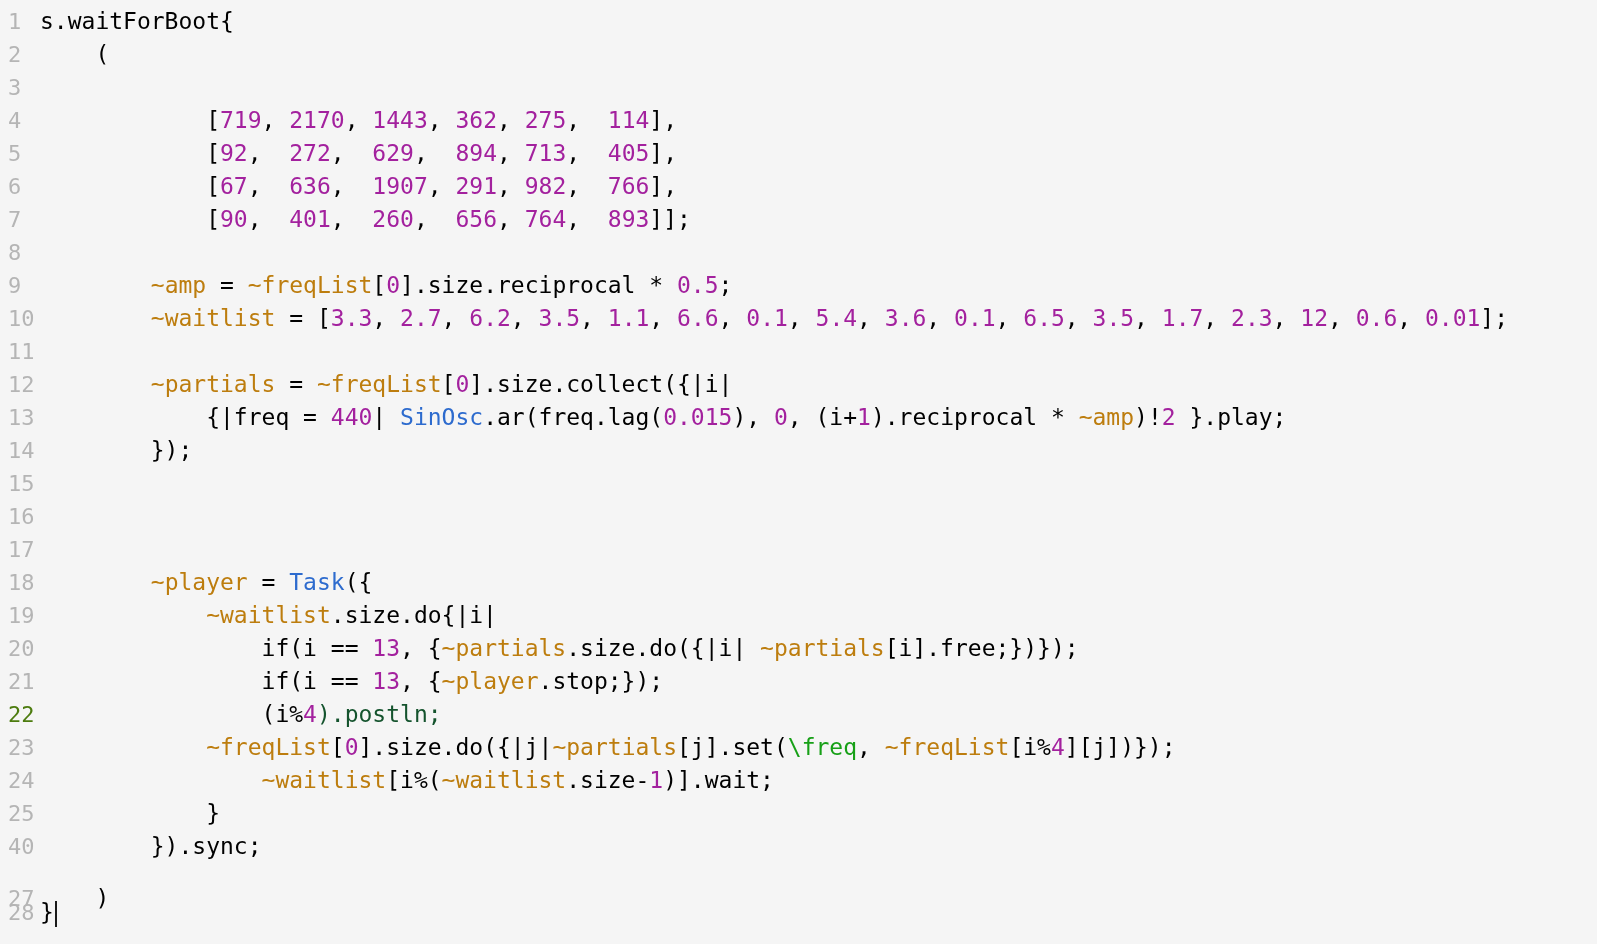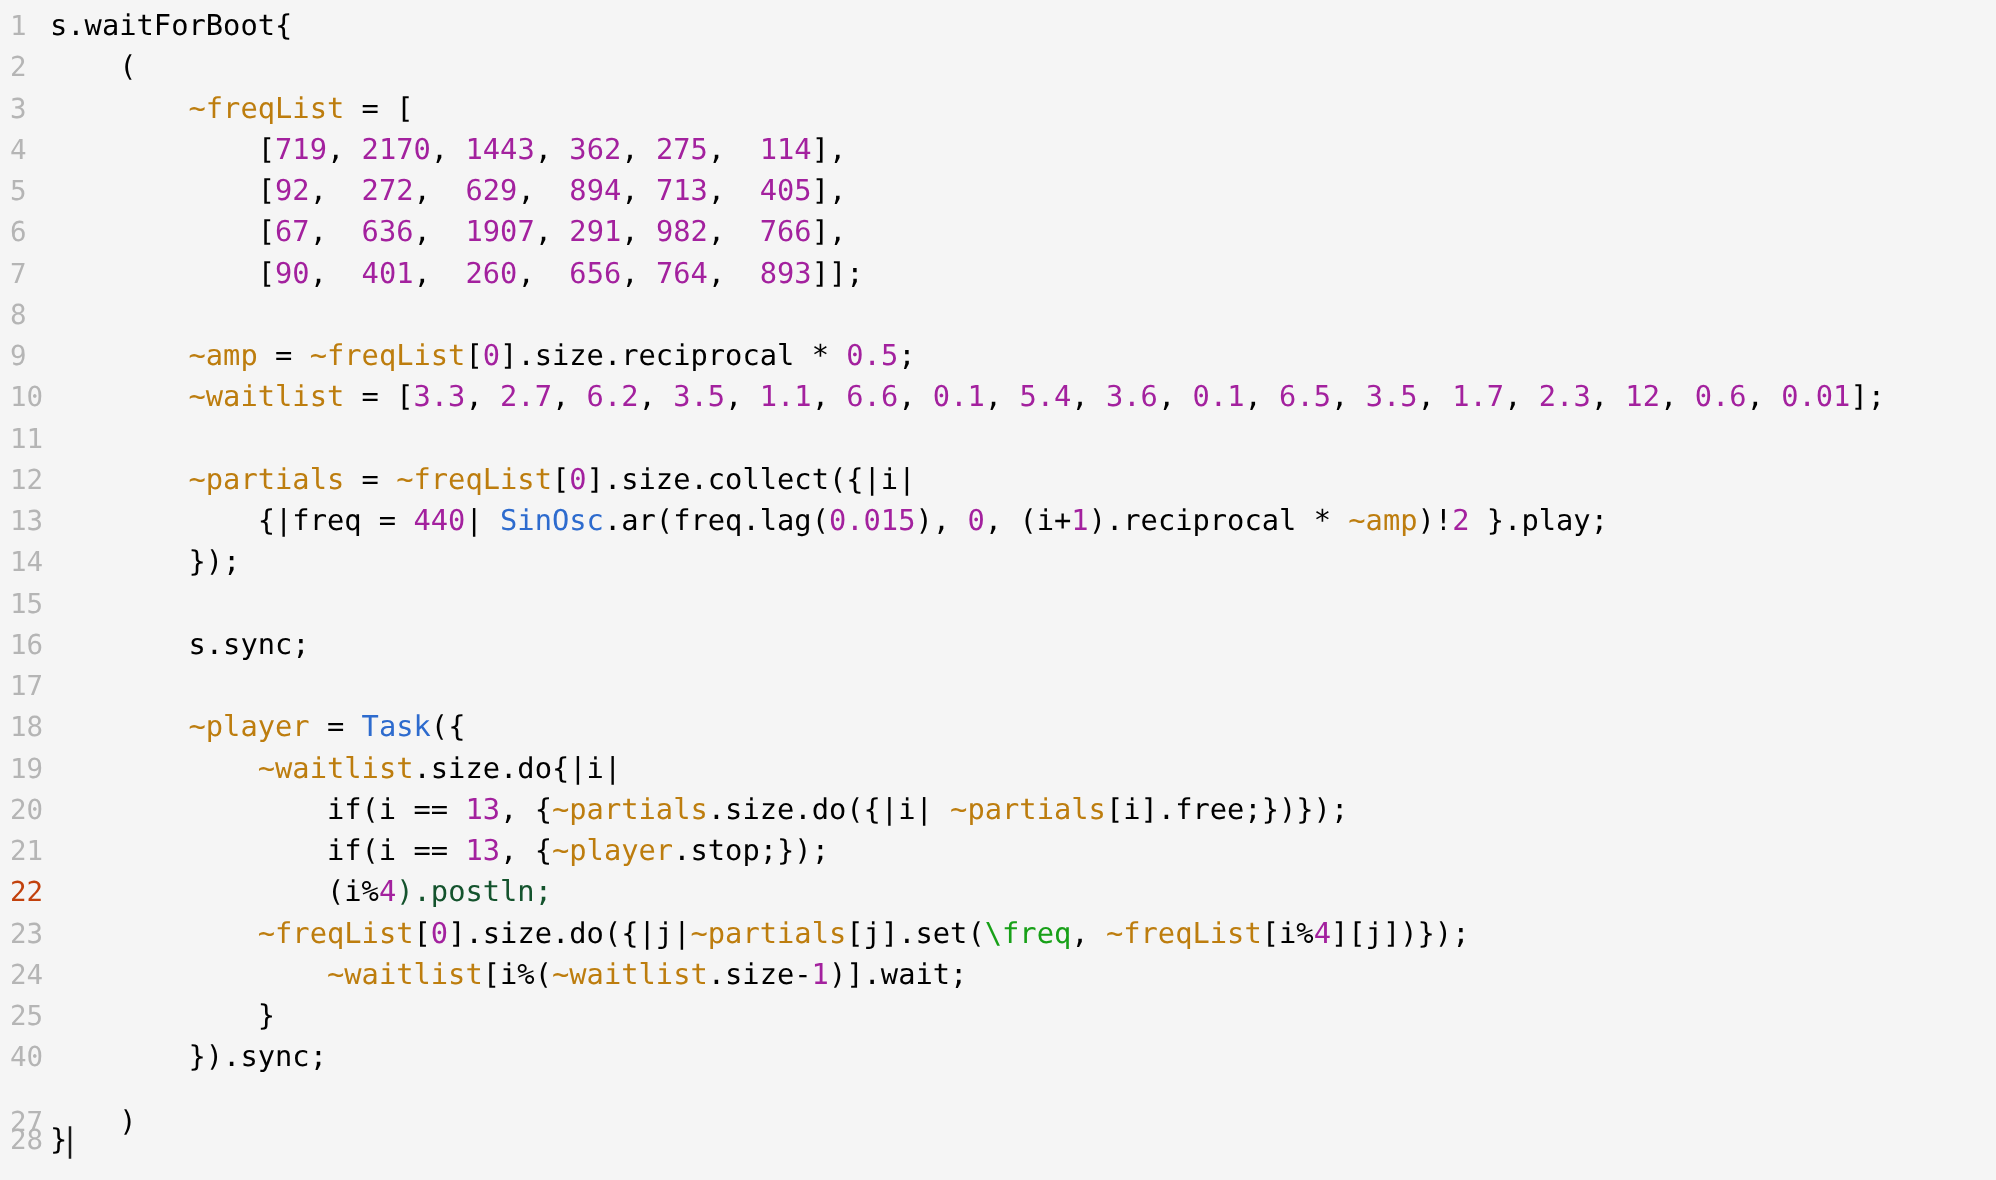--- a/index.html
+++ b/index.html
@@ -42,39 +42,39 @@
     margin-left: 1px;
     transform: translateY(2px);
   }
 </style>
 </head>
 <body style="background: rgb(245, 245, 245);">
 
 <div class="editor" style="background: rgb(245, 245, 245);">
     <div class="line"><span class="ln" style="color: rgb(181, 181, 181);">1</span><span class="code"><span style="color: rgb(0, 0, 0);">s.waitForBoot{</span></span></div>
     <div class="line"><span class="ln" style="color: rgb(181, 181, 181);">2</span><span class="code"><span style="color: rgb(0, 0, 0);">    (</span></span></div>
-    <div class="line"><span class="ln" style="color: rgb(181, 181, 181);">3</span><span class="code"><span style="color: rgb(0, 0, 0);">        </span><span style="color: rgb(189, 125, 14);">~freqList</span><span style="color: rgb(0, 0, 0);"> = [</span></span></div>
+    <div class="line"><span class="ln" style="color: rgb(181, 181, 181);">3</span></div>
     <div class="line"><span class="ln" style="color: rgb(181, 181, 181);">4</span><span class="code"><span style="color: rgb(0, 0, 0);">            [</span><span style="color: rgb(163, 33, 158);">719</span><span style="color: rgb(0, 0, 0);">, </span><span style="color: rgb(163, 33, 158);">2170</span><span style="color: rgb(0, 0, 0);">, </span><span style="color: rgb(163, 33, 158);">1443</span><span style="color: rgb(0, 0, 0);">, </span><span style="color: rgb(163, 33, 158);">362</span><span style="color: rgb(0, 0, 0);">, </span><span style="color: rgb(163, 33, 158);">275</span><span style="color: rgb(0, 0, 0);">,  </span><span style="color: rgb(163, 33, 158);">114</span><span style="color: rgb(0, 0, 0);">],</span></span></div>
     <div class="line"><span class="ln" style="color: rgb(181, 181, 181);">5</span><span class="code"><span style="color: rgb(0, 0, 0);">            [</span><span style="color: rgb(163, 33, 158);">92</span><span style="color: rgb(0, 0, 0);">,  </span><span style="color: rgb(163, 33, 158);">272</span><span style="color: rgb(0, 0, 0);">,  </span><span style="color: rgb(163, 33, 158);">629</span><span style="color: rgb(0, 0, 0);">,  </span><span style="color: rgb(163, 33, 158);">894</span><span style="color: rgb(0, 0, 0);">, </span><span style="color: rgb(163, 33, 158);">713</span><span style="color: rgb(0, 0, 0);">,  </span><span style="color: rgb(163, 33, 158);">405</span><span style="color: rgb(0, 0, 0);">],</span></span></div>
     <div class="line"><span class="ln" style="color: rgb(181, 181, 181);">6</span><span class="code"><span style="color: rgb(0, 0, 0);">            [</span><span style="color: rgb(163, 33, 158);">67</span><span style="color: rgb(0, 0, 0);">,  </span><span style="color: rgb(163, 33, 158);">636</span><span style="color: rgb(0, 0, 0);">,  </span><span style="color: rgb(163, 33, 158);">1907</span><span style="color: rgb(0, 0, 0);">, </span><span style="color: rgb(163, 33, 158);">291</span><span style="color: rgb(0, 0, 0);">, </span><span style="color: rgb(163, 33, 158);">982</span><span style="color: rgb(0, 0, 0);">,  </span><span style="color: rgb(163, 33, 158);">766</span><span style="color: rgb(0, 0, 0);">],</span></span></div>
     <div class="line"><span class="ln" style="color: rgb(181, 181, 181);">7</span><span class="code"><span style="color: rgb(0, 0, 0);">            [</span><span style="color: rgb(163, 33, 158);">90</span><span style="color: rgb(0, 0, 0);">,  </span><span style="color: rgb(163, 33, 158);">401</span><span style="color: rgb(0, 0, 0);">,  </span><span style="color: rgb(163, 33, 158);">260</span><span style="color: rgb(0, 0, 0);">,  </span><span style="color: rgb(163, 33, 158);">656</span><span style="color: rgb(0, 0, 0);">, </span><span style="color: rgb(163, 33, 158);">764</span><span style="color: rgb(0, 0, 0);">,  </span><span style="color: rgb(163, 33, 158);">893</span><span style="color: rgb(0, 0, 0);">]];</span></span></div>
     <div class="line"><span class="ln" style="color: rgb(181, 181, 181);">8</span><span class="code"></span></div>
     <div class="line"><span class="ln" style="color: rgb(181, 181, 181);">9</span><span class="code"><span style="color: rgb(0, 0, 0);">        </span><span style="color: rgb(189, 125, 14);">~amp</span><span style="color: rgb(0, 0, 0);"> = </span><span style="color: rgb(189, 125, 14);">~freqList</span><span style="color: rgb(0, 0, 0);">[</span><span style="color: rgb(163, 33, 158);">0</span><span style="color: rgb(0, 0, 0);">].size.reciprocal * </span><span style="color: rgb(163, 33, 158);">0.5</span><span style="color: rgb(0, 0, 0);">;</span></span></div>
     <div class="line"><span class="ln" style="color: rgb(181, 181, 181);">10</span><span class="code"><span style="color: rgb(0, 0, 0);">        </span><span style="color: rgb(189, 125, 14);">~waitlist</span><span style="color: rgb(0, 0, 0);"> = [</span><span style="color: rgb(163, 33, 158);">3.3</span><span style="color: rgb(0, 0, 0);">, </span><span style="color: rgb(163, 33, 158);">2.7</span><span style="color: rgb(0, 0, 0);">, </span><span style="color: rgb(163, 33, 158);">6.2</span><span style="color: rgb(0, 0, 0);">, </span><span style="color: rgb(163, 33, 158);">3.5</span><span style="color: rgb(0, 0, 0);">, </span><span style="color: rgb(163, 33, 158);">1.1</span><span style="color: rgb(0, 0, 0);">, </span><span style="color: rgb(163, 33, 158);">6.6</span><span style="color: rgb(0, 0, 0);">, </span><span style="color: rgb(163, 33, 158);">0.1</span><span style="color: rgb(0, 0, 0);">, </span><span style="color: rgb(163, 33, 158);">5.4</span><span style="color: rgb(0, 0, 0);">, </span><span style="color: rgb(163, 33, 158);">3.6</span><span style="color: rgb(0, 0, 0);">, </span><span style="color: rgb(163, 33, 158);">0.1</span><span style="color: rgb(0, 0, 0);">, </span><span style="color: rgb(163, 33, 158);">6.5</span><span style="color: rgb(0, 0, 0);">, </span><span style="color: rgb(163, 33, 158);">3.5</span><span style="color: rgb(0, 0, 0);">, </span><span style="color: rgb(163, 33, 158);">1.7</span><span style="color: rgb(0, 0, 0);">, </span><span style="color: rgb(163, 33, 158);">2.3</span><span style="color: rgb(0, 0, 0);">, </span><span style="color: rgb(163, 33, 158);">12</span><span style="color: rgb(0, 0, 0);">, </span><span style="color: rgb(163, 33, 158);">0.6</span><span style="color: rgb(0, 0, 0);">, </span><span style="color: rgb(163, 33, 158);">0.01</span><span style="color: rgb(0, 0, 0);">];</span></span></div>
     <div class="line"><span class="ln" style="color: rgb(181, 181, 181);">11</span><span class="code"></span></div>
     <div class="line"><span class="ln" style="color: rgb(181, 181, 181);">12</span><span class="code"><span style="color: rgb(0, 0, 0);">        </span><span style="color: rgb(189, 125, 14);">~partials</span><span style="color: rgb(0, 0, 0);"> = </span><span style="color: rgb(189, 125, 14);">~freqList</span><span style="color: rgb(0, 0, 0);">[</span><span style="color: rgb(163, 33, 158);">0</span><span style="color: rgb(0, 0, 0);">].size.collect({|i|</span></span></div>
     <div class="line"><span class="ln" style="color: rgb(181, 181, 181);">13</span><span class="code"><span style="color: rgb(0, 0, 0);">            {|freq = </span><span style="color: rgb(163, 33, 158);">440</span><span style="color: rgb(0, 0, 0);">| </span><span style="color: rgb(45, 107, 206);">SinOsc</span><span style="color: rgb(0, 0, 0);">.ar(freq.lag(</span><span style="color: rgb(163, 33, 158);">0.015</span><span style="color: rgb(0, 0, 0);">), </span><span style="color: rgb(163, 33, 158);">0</span><span style="color: rgb(0, 0, 0);">, (i+</span><span style="color: rgb(163, 33, 158);">1</span><span style="color: rgb(0, 0, 0);">).reciprocal * </span><span style="color: rgb(189, 125, 14);">~amp</span><span style="color: rgb(0, 0, 0);">)!</span><span style="color: rgb(163, 33, 158);">2</span><span style="color: rgb(0, 0, 0);"> }.play;</span></span></div>
     <div class="line"><span class="ln" style="color: rgb(181, 181, 181);">14</span><span class="code"><span style="color: rgb(0, 0, 0);">        });</span></span></div>
     <div class="line"><span class="ln" style="color: rgb(181, 181, 181);">15</span><span class="code"></span></div>
-    <div class="line"><span class="ln" style="color: rgb(181, 181, 181);">16</span><span class="code"><span style="color: rgb(0, 0, 0);">        s.sync;</span></span></div>
+    <div class="line"><span class="ln" style="color: rgb(181, 181, 181);">16</span></div>
     <div class="line"><span class="ln" style="color: rgb(181, 181, 181);">17</span><span class="code"></span></div>
     <div class="line"><span class="ln" style="color: rgb(181, 181, 181);">18</span><span class="code"><span style="color: rgb(0, 0, 0);">        </span><span style="color: rgb(189, 125, 14);">~player</span><span style="color: rgb(0, 0, 0);"> = </span><span style="color: rgb(45, 107, 206);">Task</span><span style="color: rgb(0, 0, 0);">({</span></span></div>
     <div class="line"><span class="ln" style="color: rgb(181, 181, 181);">19</span><span class="code"><span style="color: rgb(0, 0, 0);">            </span><span style="color: rgb(189, 125, 14);">~waitlist</span><span style="color: rgb(0, 0, 0);">.size.do{|i|</span></span></div>
     <div class="line"><span class="ln" style="color: rgb(181, 181, 181);">20</span><span class="code"><span style="color: rgb(0, 0, 0);">                if(i == </span><span style="color: rgb(163, 33, 158);">13</span><span style="color: rgb(0, 0, 0);">, {</span><span style="color: rgb(189, 125, 14);">~partials</span><span style="color: rgb(0, 0, 0);">.size.do({|i| </span><span style="color: rgb(189, 125, 14);">~partials</span><span style="color: rgb(0, 0, 0);">[i].free;})});</span></span></div>
     <div class="line"><span class="ln" style="color: rgb(181, 181, 181);">21</span><span class="code"><span style="color: rgb(0, 0, 0);">                if(i == </span><span style="color: rgb(163, 33, 158);">13</span><span style="color: rgb(0, 0, 0);">, {</span><span style="color: rgb(189, 125, 14);">~player</span><span style="color: rgb(0, 0, 0);">.stop;});</span></span></div>
-    <div class="line"><span class="ln" style="color: #c2410c;">22</span><span class="code"><span style="color: rgb(0, 0, 0);">                (i%</span><span style="color: rgb(163, 33, 158);">4</span><span style="color: #14532d;">).postln;</span></span></div>
+    <div class="line"><span class="ln" style="color: #4d7c0f;">22</span><span class="code"><span style="color: rgb(0, 0, 0);">                (i%</span><span style="color: rgb(163, 33, 158);">4</span><span style="color: #14532d;">).postln;</span></span></div>
     <div class="line"><span class="ln" style="color: rgb(181, 181, 181);">23</span><span class="code"><span style="color: rgb(0, 0, 0);">            </span><span style="color: rgb(189, 125, 14);">~freqList</span><span style="color: rgb(0, 0, 0);">[</span><span style="color: rgb(163, 33, 158);">0</span><span style="color: rgb(0, 0, 0);">].size.do({|j|</span><span style="color: rgb(189, 125, 14);">~partials</span><span style="color: rgb(0, 0, 0);">[j].set(</span><span style="color: rgb(23, 160, 23);">\freq</span><span style="color: rgb(0, 0, 0);">, </span><span style="color: rgb(189, 125, 14);">~freqList</span><span style="color: rgb(0, 0, 0);">[i%</span><span style="color: rgb(163, 33, 158);">4</span><span style="color: rgb(0, 0, 0);">][j])});</span></span></div>
     <div class="line"><span class="ln" style="color: rgb(181, 181, 181);">24</span><span class="code"><span style="color: rgb(0, 0, 0);">                </span><span style="color: rgb(189, 125, 14);">~waitlist</span><span style="color: rgb(0, 0, 0);">[i%(</span><span style="color: rgb(189, 125, 14);">~waitlist</span><span style="color: rgb(0, 0, 0);">.size-</span><span style="color: rgb(163, 33, 158);">1</span><span style="color: rgb(0, 0, 0);">)].wait;</span></span></div>
     <div class="line"><span class="ln" style="color: rgb(181, 181, 181);">25</span><span class="code"><span style="color: rgb(0, 0, 0);">            }</span></span></div>
     <div class="line"><span class="ln" style="color: rgb(181, 181, 181);">40</span><span class="code"><span style="color: rgb(0, 0, 0);">        }).sync;</span></span></div>
     <div class="line"><span class="ln" style="color: rgb(181, 181, 181); margin-top: 19px;">27</span><span class="code"><span style="color: rgb(0, 0, 0);">    )</span></span></div>
     <div class="line"><span class="ln" style="color: rgb(181, 181, 181);">28</span><span class="code"><span style="color: rgb(0, 0, 0);">}</span><span class="caret" style="background: rgb(26, 26, 26);"></span></span></div>
   </div>
 
 </body></html>

